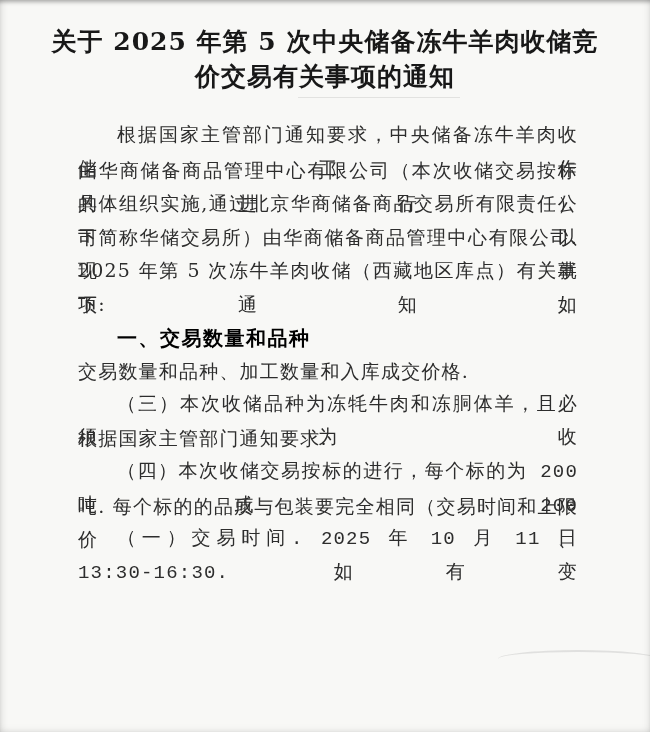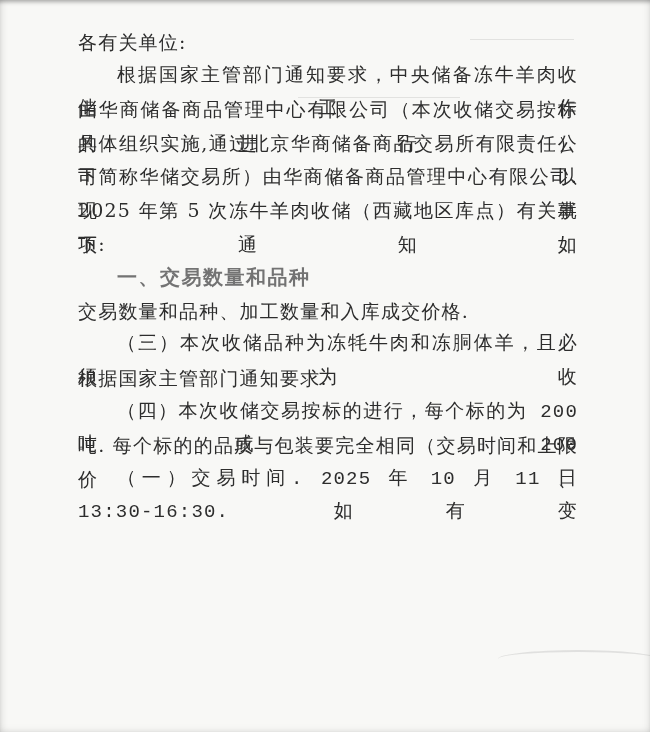--- a/index.html
+++ b/index.html
@@ -39,21 +39,21 @@
   .fill{
     text-align:justify;
     text-align-last:justify;
   }
   .indent{ text-indent:39px;font-family:Liberation Mono, monospace; }
   .heading{
     font-family:"Liberation Sans","DejaVu Sans",sans-serif;
     font-weight:700;
     font-size:20px;
     letter-spacing:1.5px;
-    color:#737373;
+    color:#000000;
   }
   .streak{
     position:absolute;
     background:rgba(110,110,110,.16);
     height:1px;
   }
   .streak.s1{ left:470px; top:39px;  width:104px; }
   .streak.s2{ left:298px; top:97px;  width:162px; }
   .arc-artifact{
     position:absolute;
@@ -65,23 +65,26 @@
 </style>
 </head>
 <body>
 
 <div class="page">
 
   <div class="streak s1"></div>
   <div class="streak s2"></div>
   <div class="arc-artifact"></div>
 
+  <div class="title-block">
+    <div>关于 2025 年第 5 次中央储备冻牛羊肉收储竞</div>
+    <div>价交易有关事项的通知</div>
+  </div>
 
   <div class="body-block">
-    <div class="ln">各有关单位:</div>
 
     <div class="ln fill indent">根据国家主管部门通知要求，中央储备冻牛羊肉收储工作</div>
     <div class="ln fill">由华商储备商品管理中心有限公司（本次收储交易按标的进行）</div>
     <div class="ln fill">具体组织实施,通过北京华商储备商品交易所有限责任公司（以</div>
     <div class="ln fill">下简称华储交易所）由华商储备商品管理中心有限公司. 现就</div>
     <div class="ln fill">2025 年第 5 次冻牛羊肉收储（西藏地区库点）有关事项通知如</div>
     <div class="ln">下:</div>
 
     <div class="ln heading indent">一、交易数量和品种</div>
     <div class="ln">交易数量和品种、加工数量和入库成交价格.</div>

